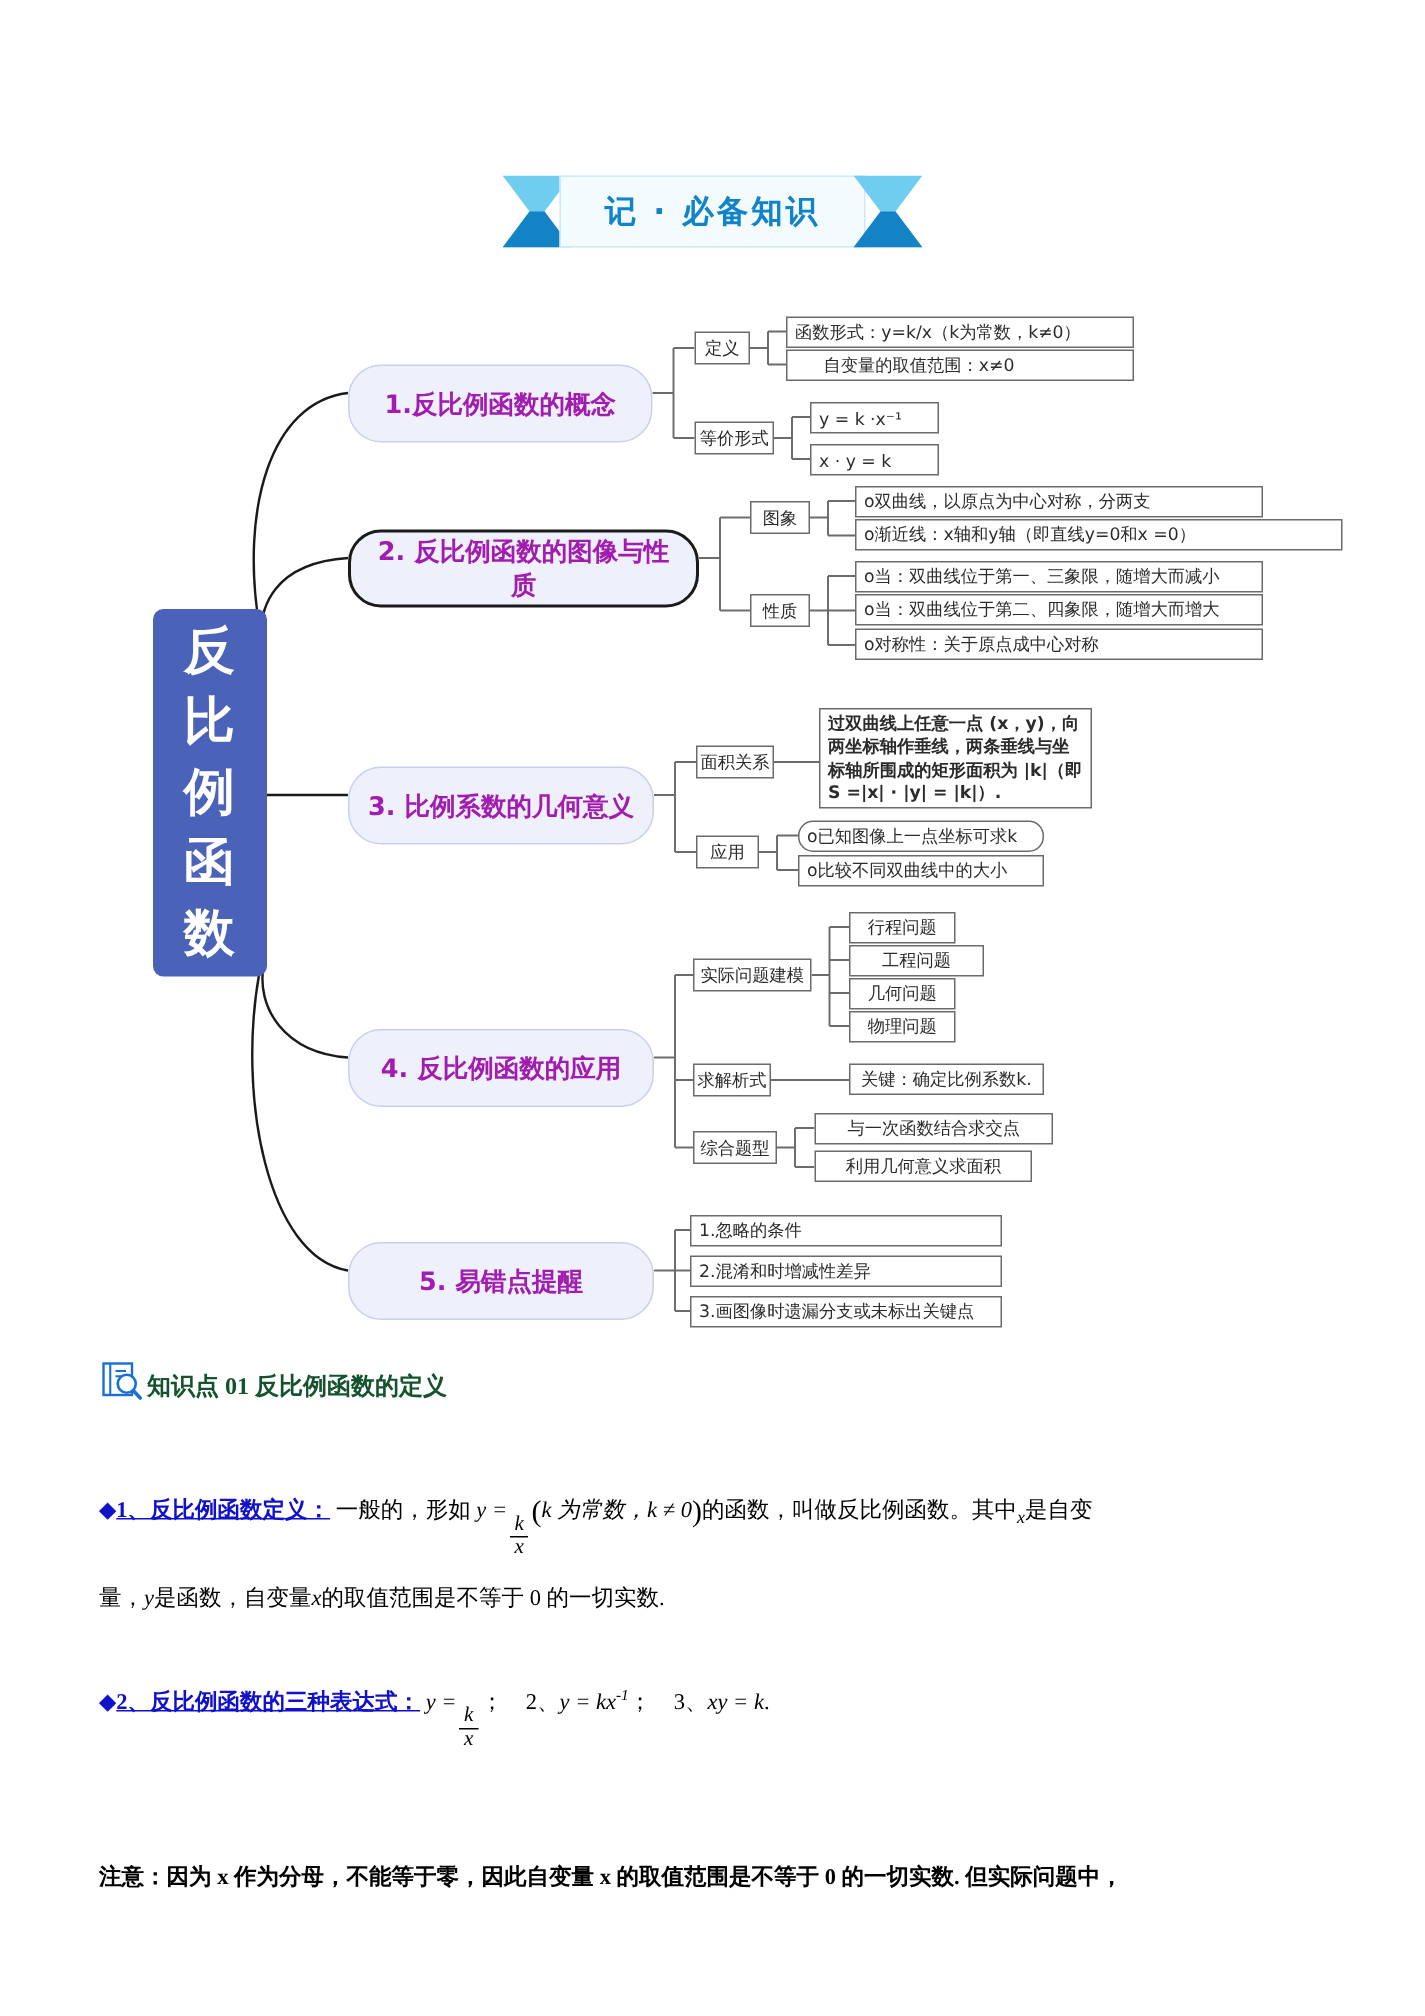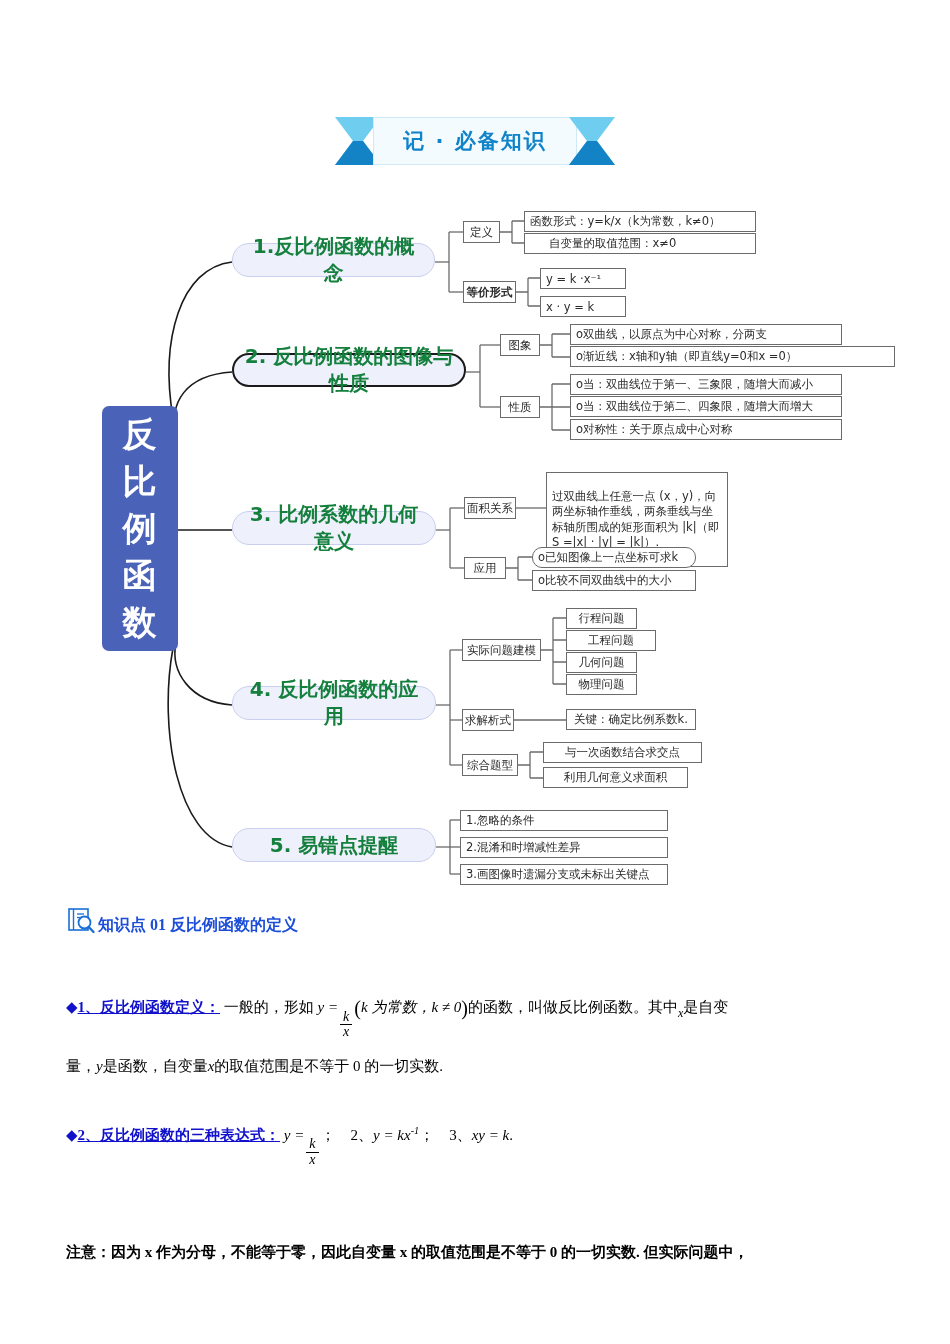--- a/index.html
+++ b/index.html
@@ -92,26 +92,26 @@
     line-height: 1.38;
     letter-spacing: 1px;
   }
   .central span { display:block; }
 
   
   .pill {
     background: #eef0fb;
     border: 1px solid #c9cfee;
     border-radius: 22px;
-    color: #15803d;
+    color: #a21caf;
     font-family: "DejaVu Sans", "Liberation Sans", sans-serif;
     font-weight: bold;
-    font-size: 20px;
+    font-size: 17px;
     padding: 0 10px;
-    height: 34px;
+    height: 52px;
   }
   .pill.emph {
     border: 2px solid #1a1a1a;
     background: #eef0fb;
   }
 
   
   .lbl {
     background: #ffffff;
     border: 1px solid #6b6b6b;
@@ -131,46 +131,47 @@
     font-family: "DejaVu Sans", "Liberation Sans", sans-serif;
     font-size: 11.5px;
     height: 21px;
     padding: 0 5px;
     justify-content: flex-start;
     text-align: left;
     white-space: nowrap;
   }
   .leaf.multi {
     height: auto;
-    padding: 16px 5px;
+    padding: 2px 5px;
     white-space: normal;
     line-height: 1.33;
     align-items: flex-start;
     font-size: 11.5px;
+    font-weight: bold;
   }
 
   
   .doc {
     position: absolute;
     left: 66px; top: 905px;
     width: 880px;
   }
   .kp-head {
     display: flex;
     align-items: flex-end;
     gap: 2px;
     margin-bottom: 4px;
   }
   .kp-icon { width: 30px; height: 30px; flex: 0 0 30px; }
   .kp-icon svg { display:block; }
   .kp-title {
     font-family: "Liberation Serif", "DejaVu Serif", serif;
     font-weight: bold;
     font-size: 16px;
-    color: #1d4ed8;
+    color: #14532d;
     line-height: 1.1;
     padding-bottom: 1px;
   }
   .para {
     font-family: "Liberation Serif", "DejaVu Serif", serif;
     font-size: 15px;
     color: #000;
     line-height: 1.5;
   }
   .blue-lead {
@@ -295,21 +296,21 @@
       <span>比</span>
       <span>例</span>
       <span>函</span>
       <span>数</span>
     </div>
   </div>
 
   <div class="node pill" style="left:232px; top:53px; width:203px;">1.反比例函数的概念</div>
 
   <div class="node lbl" style="left:463px; top:31px; width:37px;">定义</div>
-  <div class="node lbl" style="left:463px; top:91px; width:53px;font-weight:bold;">等价形式</div>
+  <div class="node lbl" style="left:463px; top:91px; width:53px;">等价形式</div>
 
   <div class="node leaf" style="left:524px; top:21px; width:232px;">函数形式：y=k/x（k为常数，k≠0）</div>
   <div class="node leaf" style="left:524px; top:43px; width:232px;padding-left:24px;">自变量的取值范围：x≠0</div>
   <div class="node leaf" style="left:540px; top:78px; width:86px;">y = k ·x⁻¹</div>
   <div class="node leaf" style="left:540px; top:106px; width:86px;">x · y = k</div>
 
   <div class="node pill emph" style="left:232px; top:163px; width:234px;">2. 反比例函数的图像与性质</div>
 
   <div class="node lbl" style="left:500px; top:144px; width:40px;">图象</div>
   <div class="node lbl" style="left:500px; top:206px; width:40px;">性质</div>

